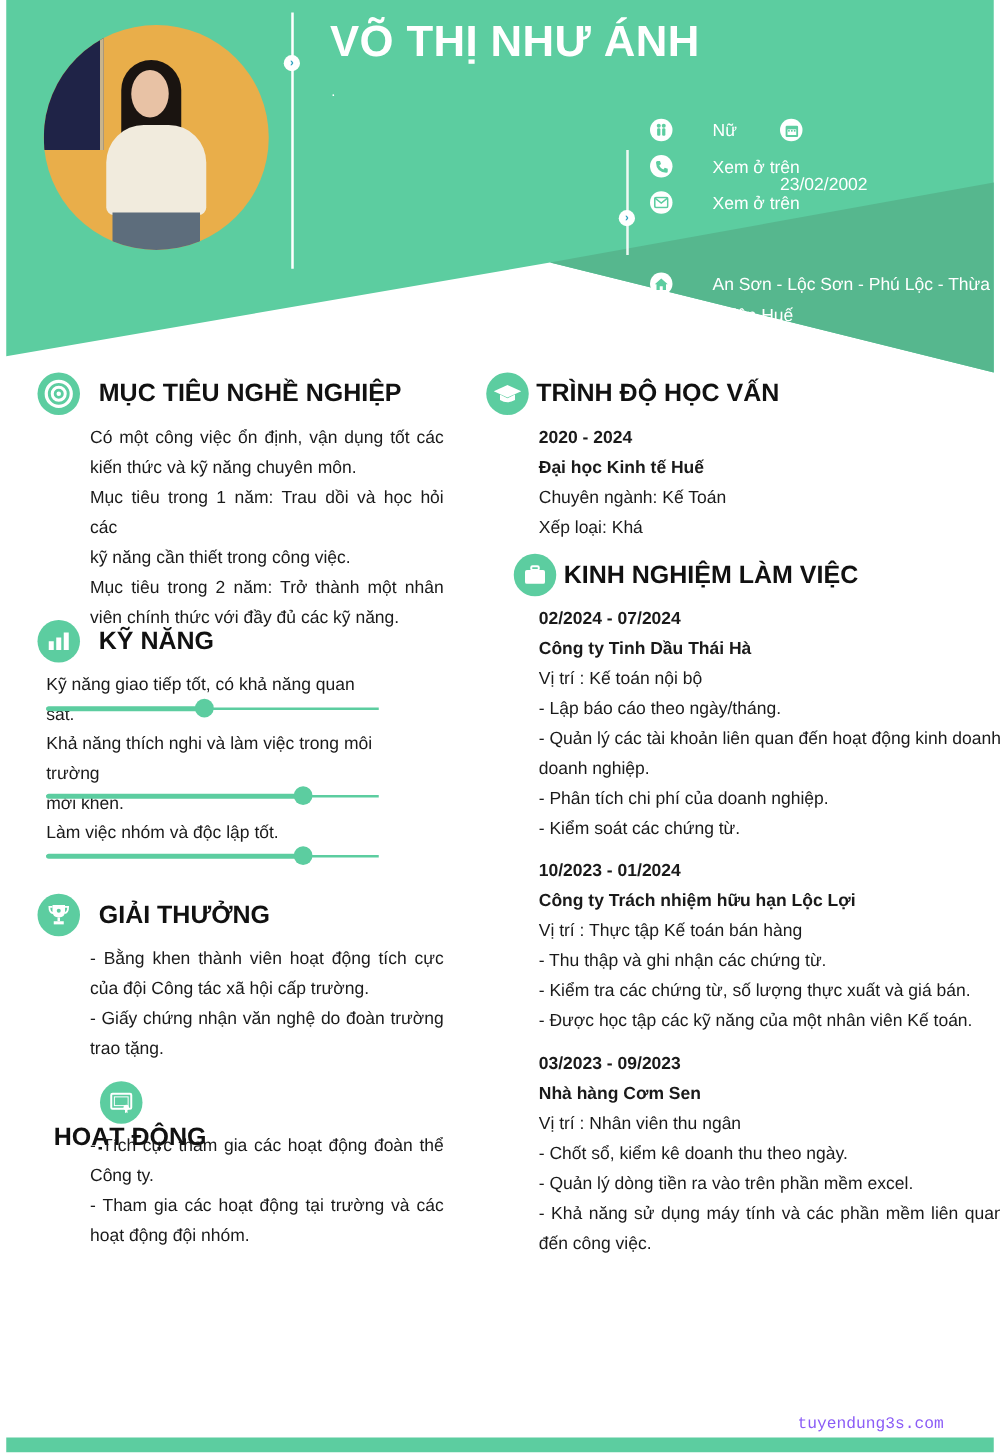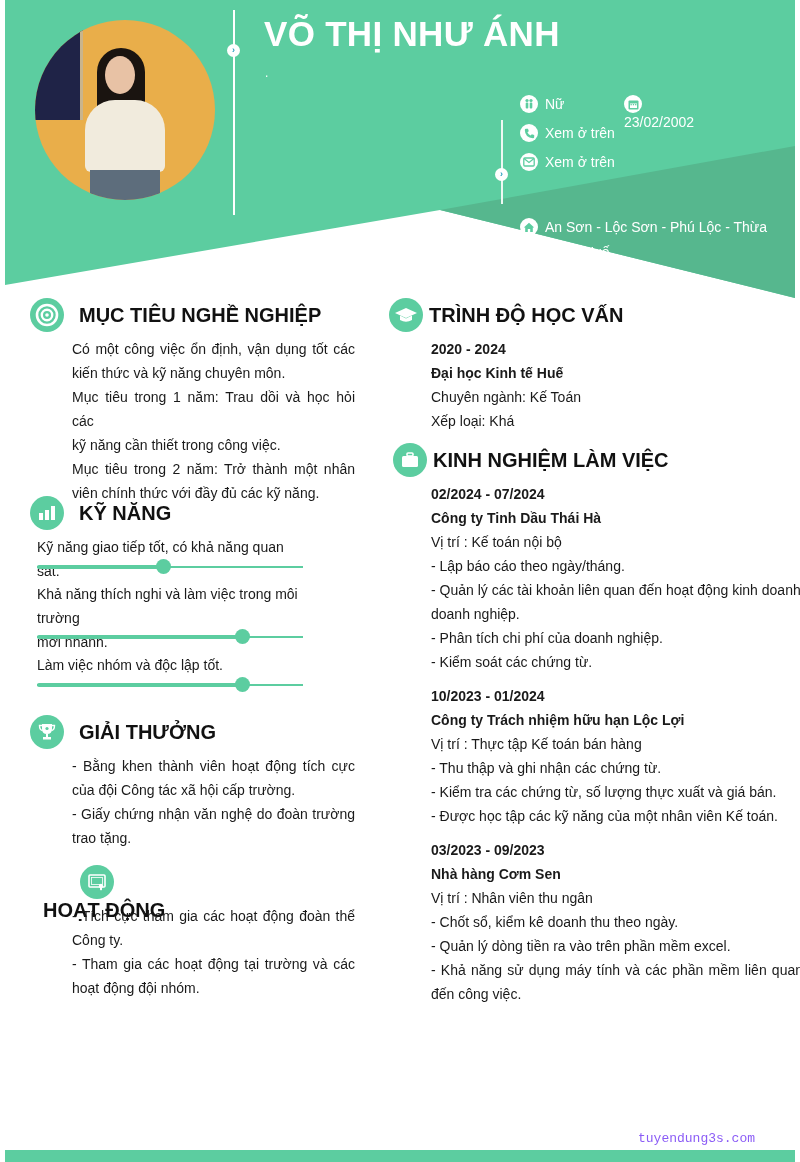--- a/index.html
+++ b/index.html
@@ -10,21 +10,21 @@
   .avatar .board { position: absolute; left: 0; top: 10px; width: 48px; height: 90px; background: #1f2347; border-right: 3px solid #c9b48c; }
   .avatar .hair { position: absolute; left: 62px; top: 28px; width: 48px; height: 120px; background: #1a1410; border-radius: 24px 24px 10px 10px; }
   .avatar .face { position: absolute; left: 70px; top: 36px; width: 30px; height: 38px; background: #e8c2a5; border-radius: 50%; }
   .avatar .shirt { position: absolute; left: 50px; top: 80px; width: 80px; height: 72px; background: #f1ebdd; border-radius: 30px 30px 6px 6px; }
   .avatar .jeans { position: absolute; left: 55px; top: 150px; width: 70px; height: 40px; background: #5d6d7c; }
   .vline-left { position: absolute; left: 233px; top: 10px; width: 2px; height: 205px; background: #ffffff; }
   .vdot { position: absolute; width: 13px; height: 13px; border-radius: 50%; background: #ffffff; color: #2aa0c0; font-size: 9px; font-weight: bold; line-height: 13px; text-align: center; }
   .name { position: absolute; left: 264px; top: 14px; font-size: 35px; font-weight: bold; color: #ffffff; letter-spacing: 0.3px; }
   .subtitle { position: absolute; left: 265px; top: 66px; font-size: 12px; color: #ffffff; }
   .vline-right { position: absolute; left: 501px; top: 120px; width: 2px; height: 84px; background: #eef8f3; }
-  .info { position: absolute; color: #ffffff; font-size: 14px; display: flex; align-items: flex-start; }
+  .info { position: absolute; color: #ffffff; font-size: 14px; display: flex; align-items: flex-start; gap: 25px; }
   .info .ic { width: 18px; height: 18px; border-radius: 50%; background: #ffffff; margin-right: 7px; margin-top: 0px; flex-shrink: 0; display: flex; align-items: center; justify-content: center; }
   .info .txt { line-height: 25px; margin-top: -3px; }
   .section-head { position: absolute; display: flex; align-items: center; }
   .section-head .circ { width: 34px; height: 34px; border-radius: 50%; background: #5ccda0; display: flex; align-items: center; justify-content: center; }
   .section-head .title { font-size: 20px; font-weight: bold; color: #111; margin-left: 15px; }
   .right .section-head .title { margin-left: 6px; }
   .para { position: absolute; font-size: 14px; line-height: 24px; color: #1a1a1a; margin-left: 42px; }
   .para.justify { text-align: justify; }
   .para div { }
   .skill { position: absolute; left: 37px; width: 270px; font-size: 14px; line-height: 24px; }
@@ -149,21 +149,21 @@
   <div class="skill" style="top:535px;">
     <div>Kỹ năng giao tiếp tốt, có khả năng quan sát.</div>
   </div>
   <div class="track" style="top:566px;">
     <div class="fill" style="width:126px;"></div>
     <div class="knob" style="left:119px;"></div>
   </div>
 
   <div class="skill" style="top:582px; width:300px;">
     <div>Khả năng thích nghi và làm việc trong môi trường</div>
-    <div>mới nhanh.</div>
+    <div>mới khen.</div>
   </div>
   <div class="track" style="top:636px;">
     <div class="fill" style="width:205px;"></div>
     <div class="knob" style="left:198px;"></div>
   </div>
 
   <div class="skill" style="top:653px;">
     <div>Làm việc nhóm và độc lập tốt.</div>
   </div>
   <div class="track" style="top:684px;">
@@ -221,21 +221,21 @@
     </span>
     <span class="title">TRÌNH ĐỘ HỌC VẤN</span>
   </div>
   <div class="para" style="left:389px; top:337px; width:380px;">
     <div class="bold">2020 - 2024</div>
     <div class="bold">Đại học Kinh tế Huế</div>
     <div>Chuyên ngành: Kế Toán</div>
     <div>Xếp loại: Khá</div>
   </div>
 
-  <div class="section-head" style="left:393px; top:443px;text-align:center;">
+  <div class="section-head" style="left:411px; top:443px;text-align:center;">
     <span class="circ">
       <svg width="20" height="18" viewBox="0 0 20 18">
           <rect x="7" y="2" width="6" height="3" rx="1" fill="none" stroke="#fff" stroke-width="1.6"></rect>
           <rect x="2" y="5" width="16" height="11" rx="1.5" fill="#fff"></rect>
         </svg>
     </span>
     <span class="title">KINH NGHIỆM LÀM VIỆC</span>
   </div>
 
   <div class="para" style="left:389px; top:482px; width:380px;">

